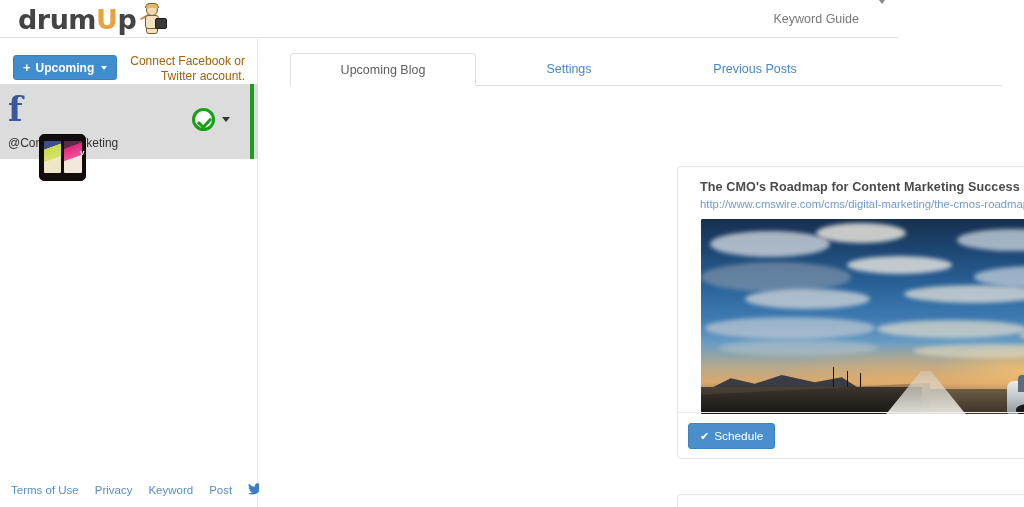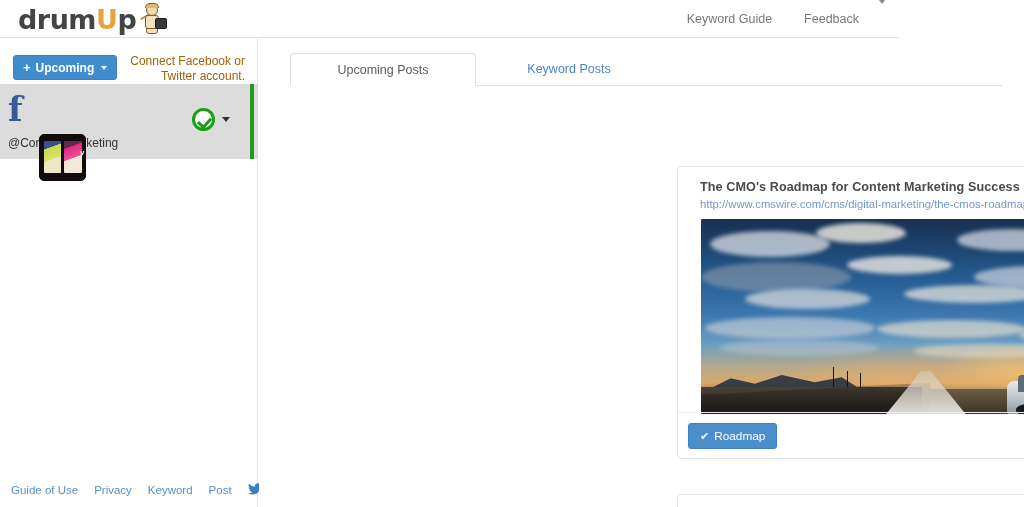--- a/index.html
+++ b/index.html
@@ -415,21 +415,20 @@
       <span class="m-body"></span>
       <span class="m-leg"></span>
       <span class="m-drum"></span>
       <span class="m-head"></span>
       <span class="m-hair"></span>
     </span>
   </div>
 
   <nav class="top-nav">
     <a href="#">Keyword Guide</a>
-    <a href="#">Feedback</a>
     <span class="caret-dn"></span>
   </nav>
 </div>
 
 <aside class="sidebar">
 
   <div class="accounts-bar">
     <div class="accounts-btn">
       <span class="plus-icon">+</span>
       <span>Upcoming</span>
@@ -448,38 +447,39 @@
     <span class="green-bar"></span>
   </div>
 
   <div class="avatar">
     <span class="av-left"></span>
     <span class="av-right"></span>
     <span class="av-vs">vs</span>
   </div>
 
   <div class="footer">
-    <a href="#">Guide of Use</a>
+    <a href="#">Terms of Use</a>
     <a href="#">Privacy</a>
     <a href="#">Keyword</a>
     <a href="#">Post</a>
     <a href="#" class="soc">
       <svg class="tw-bird" viewBox="0 0 24 20" xmlns="http://www.w3.org/2000/svg" aria-hidden="true">
         <path fill="#3b7ec4" d="M24 2.6c-.9.4-1.8.7-2.8.8 1-.6 1.8-1.6 2.2-2.7-1 .6-2 1-3.1 1.2A4.9 4.9 0 0 0 16.6 0c-2.7 0-4.9 2.2-4.9 4.9 0 .4 0 .8.1 1.1A13.9 13.9 0 0 1 1.7.9 4.9 4.9 0 0 0 3.2 7.4c-.8 0-1.6-.2-2.2-.6v.1c0 2.4 1.7 4.4 3.9 4.8-.4.1-.8.2-1.3.2-.3 0-.6 0-.9-.1.6 2 2.4 3.4 4.6 3.4A9.9 9.9 0 0 1 0 17.3 14 14 0 0 0 7.5 19.5c9.1 0 14-7.5 14-14v-.6c1-.7 1.8-1.5 2.5-2.3z"></path>
       </svg>
     </a>
     <a href="#" class="soc fb-small">f</a>
   </div>
 </aside>
 
 <main class="main">
 
   <div class="tab-bar">
-    <div class="tab active">Upcoming Posts</div>
-    <div class="tab">Keyword Posts</div>
+    <div class="tab active">Upcoming Blog</div>
+    <div class="tab">Settings</div>
+    <div class="tab">Previous Posts</div>
   </div>
 
   <article class="card card-1">
     <div class="card-pad">
       <h3 class="post-title">The CMO's Roadmap for Content Marketing Success</h3>
       <a class="post-url" href="#">http://www.cmswire.com/cms/digital-marketing/the-cmos-roadmap-for-content-m…</a>
     </div>
 
     <div class="post-image">
       <span class="sky"></span>
@@ -511,21 +511,21 @@
         <span class="car-body"></span>
         <span class="car-win"></span>
         <span class="car-wheel" style="left:14%;"></span>
 
       </span>
     </div>
 
     <div class="card-actions">
       <div class="schedule-btn">
         <span class="ck">✔</span>
-        <span>Roadmap</span>
+        <span>Schedule</span>
       </div>
 
     </div>
   </article>
 
   <article class="card card-2">
     <div class="card-pad">
       
       
     </div>

